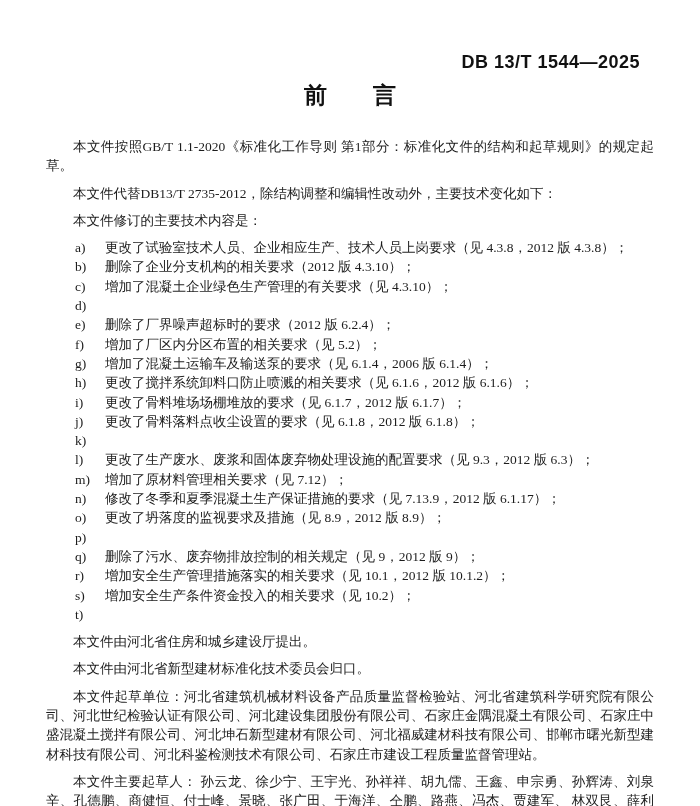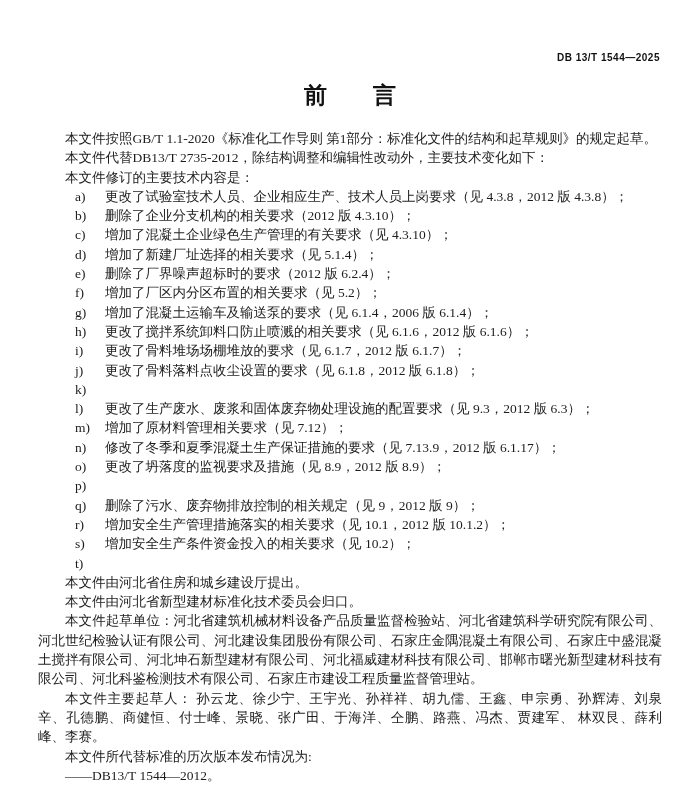--- a/index.html
+++ b/index.html
@@ -8,24 +8,24 @@
     width: 700px;
     height: 806px;
     background: #ffffff;
     color: #1c1c1c;
     font-family: "Liberation Serif", "DejaVu Serif", serif;
     overflow: hidden;
   }
   .std-number {
     position: absolute;
     top: 52px;
-    right: 40px;
+    right: 60px;
     font-family: "Liberation Sans", "DejaVu Sans", sans-serif;
     font-weight: bold;
-    font-size: 10px;
+    font-size: 18px;
     letter-spacing: 0.5px;
     color: #111;
   }
   .fw-title {
     position: absolute;
     top: 80px;
     left: 0;
     width: 100%;
     text-align: center;
     font-family: Liberation Sans, sans-serif;
@@ -35,21 +35,21 @@
   }
   .body-text {
     position: absolute;
     top: 129px;
     left: 38px;
     width: 624px;
     font-size: 13.5px;
     line-height: 19.3px;
     text-align: justify;
   }
-  .para { margin: 0; text-indent: 2em; }
+  .para { margin: 8px; text-indent: 2em; }
   .change { display: flex; }
   .change .letter {
     flex: none;
     margin-left: 37px;
     width: 30px;
   }
   .change .text { flex: 1; }
 </style>
 </head>
 <body>
@@ -73,21 +73,20 @@
     <div class="change">
       <span class="letter">b)</span>
       <span class="text">删除了企业分支机构的相关要求（2012 版 4.3.10）；</span>
     </div>
     <div class="change">
       <span class="letter">c)</span>
       <span class="text">增加了混凝土企业绿色生产管理的有关要求（见 4.3.10）；</span>
     </div>
     <div class="change">
       <span class="letter">d)</span>
-      <span class="text">增加了新建厂址选择的相关要求（见 5.1.4）；</span>
     </div>
     <div class="change">
       <span class="letter">e)</span>
       <span class="text">删除了厂界噪声超标时的要求（2012 版 6.2.4）；</span>
     </div>
     <div class="change">
       <span class="letter">f)</span>
       <span class="text">增加了厂区内分区布置的相关要求（见 5.2）；</span>
     </div>
     <div class="change">

